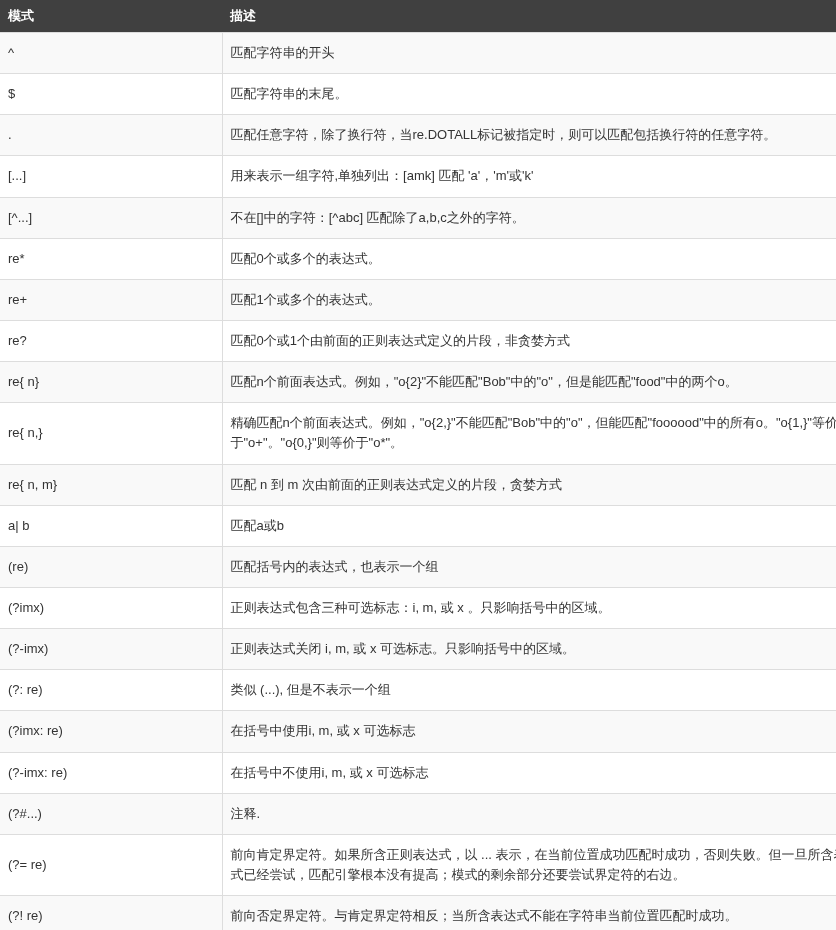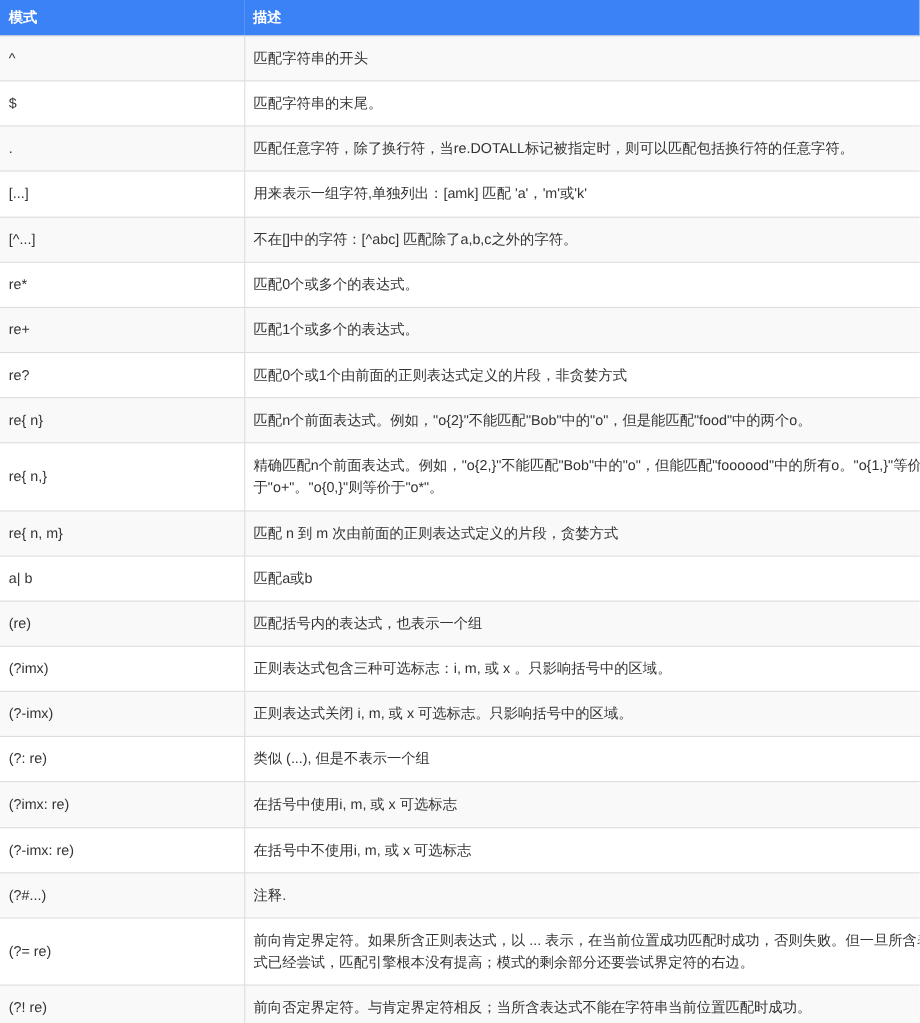--- a/index.html
+++ b/index.html
@@ -12,21 +12,21 @@
     font-size: 13px;
     color: #333333;
     width: 836px;
   }
   table.pattern-table {
     border-collapse: collapse;
     width: 836px;
     table-layout: fixed;
   }
   table.pattern-table th {
-    background: #3b82f6;
+    background: #404040;
     color: #ffffff;
     text-align: left;
     font-weight: bold;
     font-size: 13px;
     padding: 6px 8px 6px 8px;
     height: 20px;
     vertical-align: middle;
     border: none;
   }
   table.pattern-table th.col-pattern { width: 206px; }

